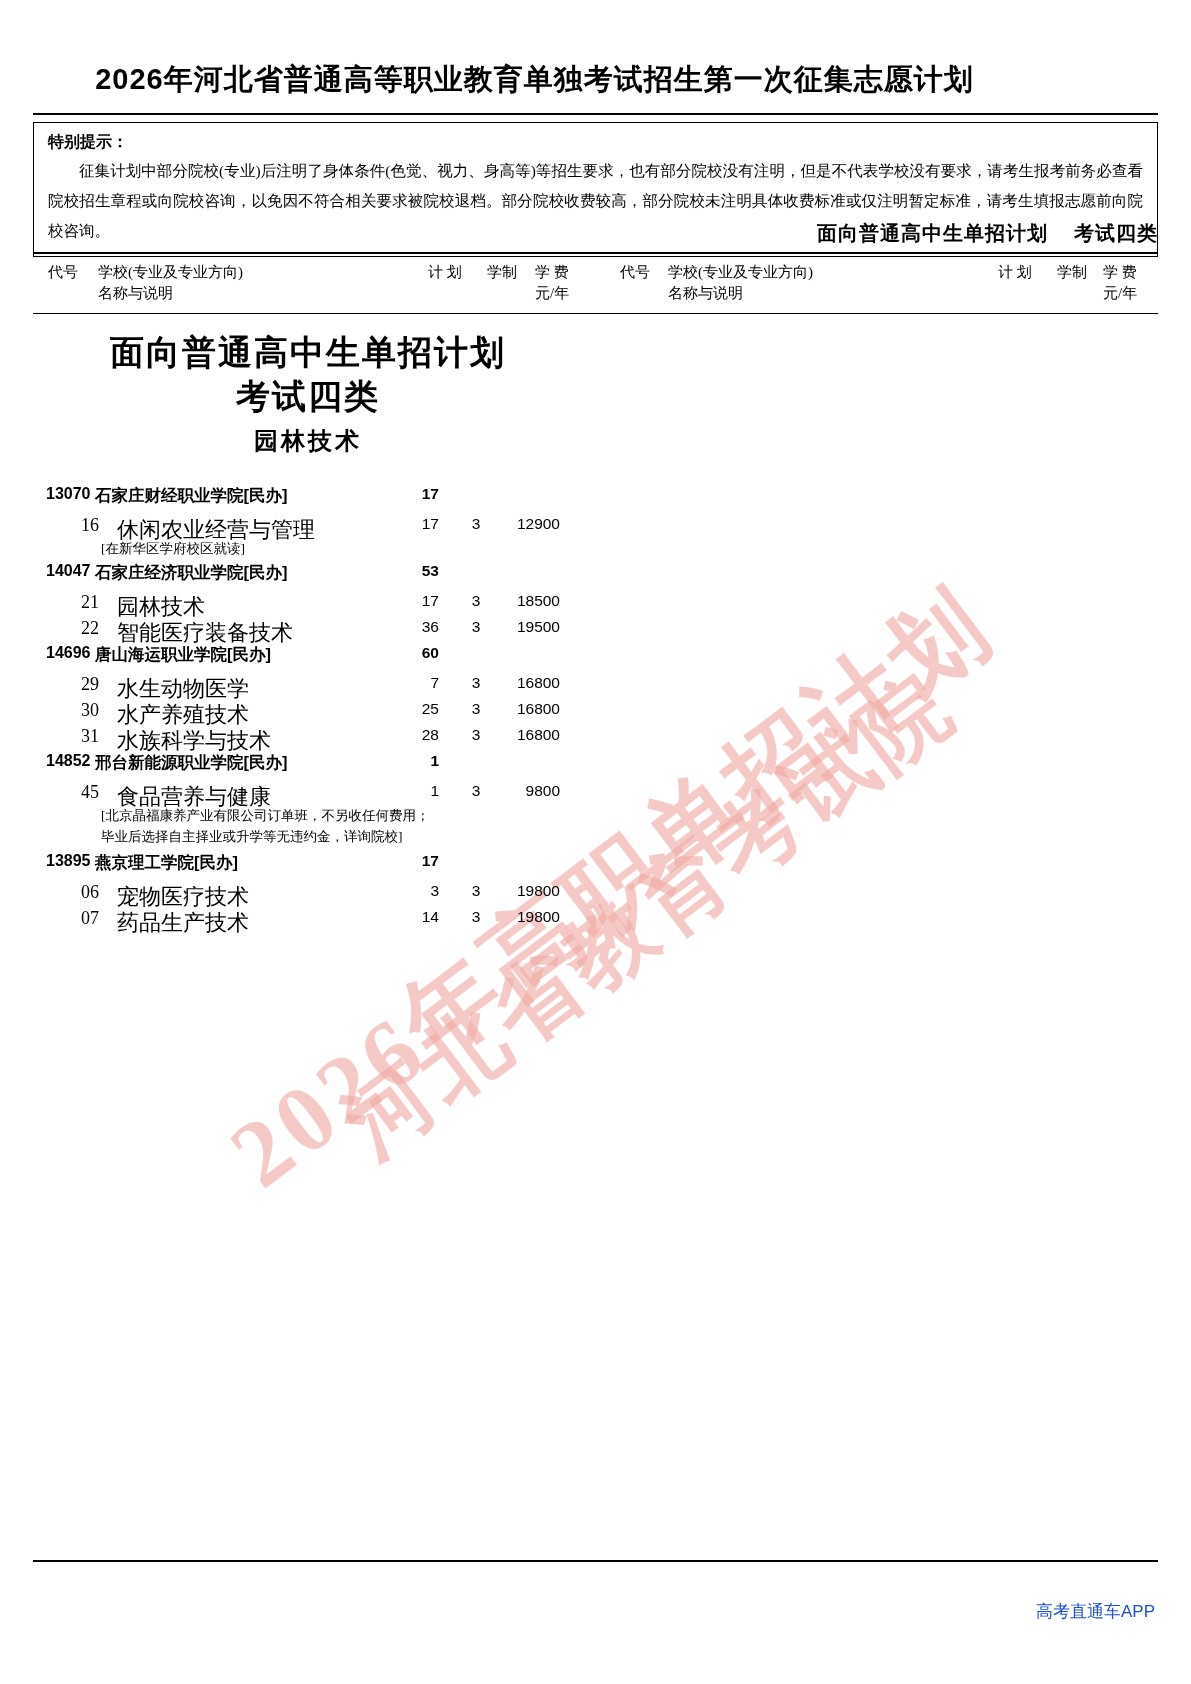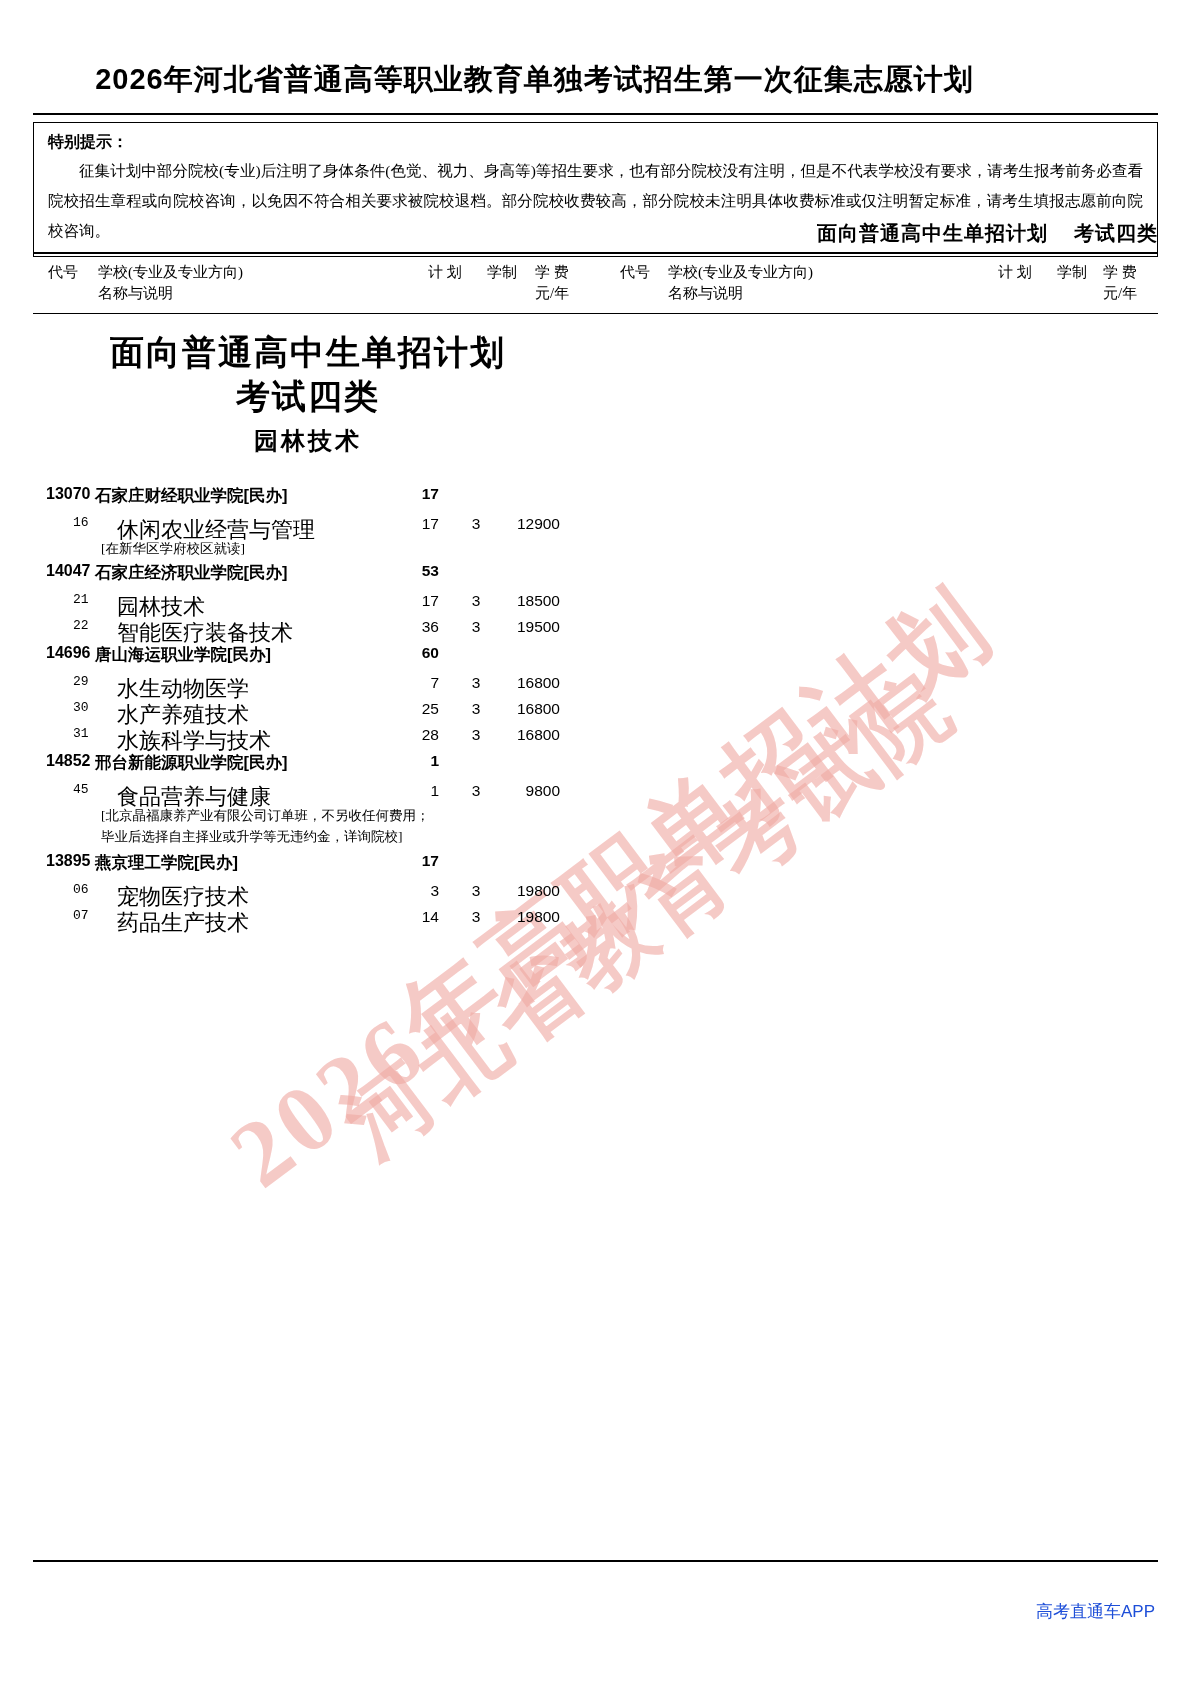--- a/index.html
+++ b/index.html
@@ -213,23 +213,23 @@
     left: 62px;
     font-size: 16.5px;
   }
   .row.school .c-name {
     font-weight: bold;
     font-family: "Liberation Sans", "DejaVu Sans", sans-serif;
     font-size: 16.5px;
     left: 62px;
   }
   .row.major .c-code {
-    left: 40px;
-    font-size: 13px;
-    font-family: Liberation Mono, monospace;
+    left: 48px;
+    font-size: 18px;
+    font-family: Liberation Serif, serif;
   }
   .row.major .c-name {
     left: 84px;
     font-size: 22px;
   }
   .c-plan {
     position: absolute;
     left: 360px;
     width: 46px;
     text-align: right;

